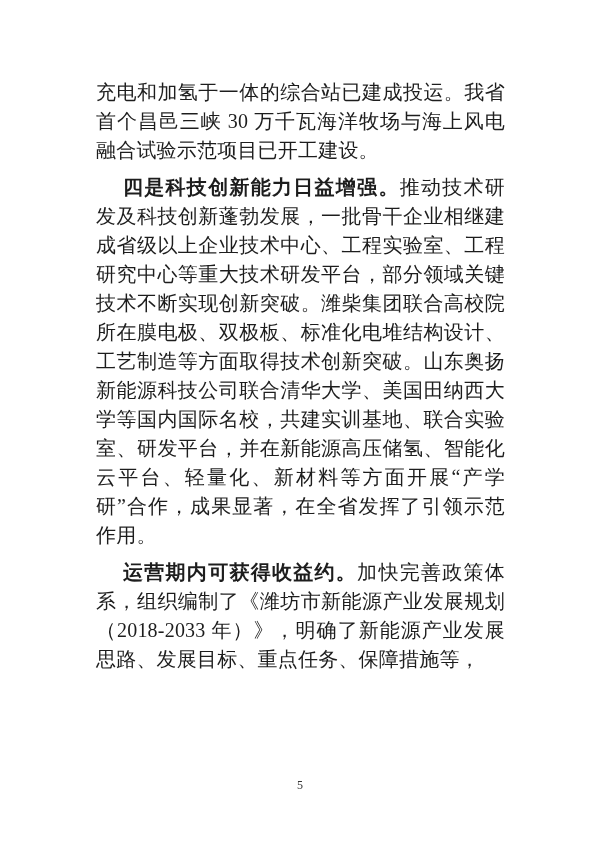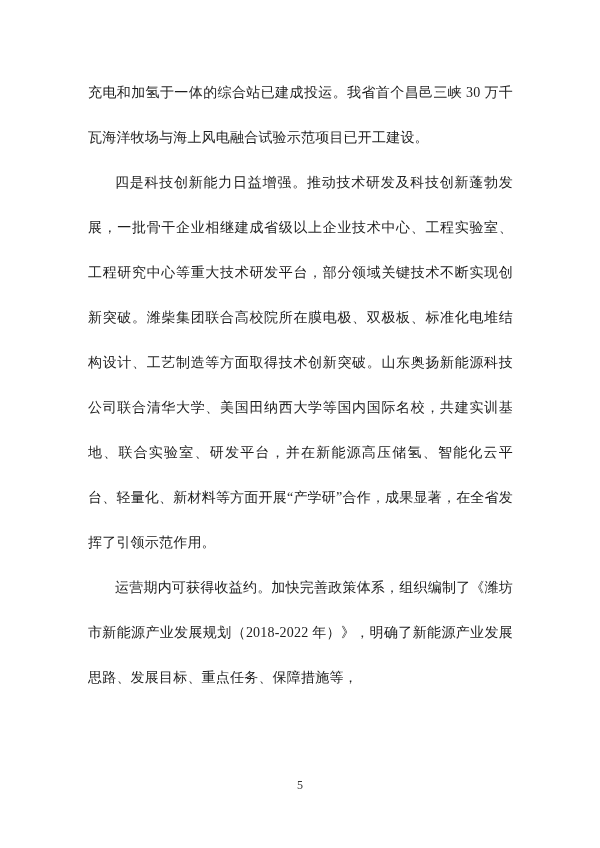--- a/index.html
+++ b/index.html
@@ -16,47 +16,47 @@
     font-family: "Liberation Serif", "DejaVu Serif", serif;
     color: #1d1d1d;
   }
   .text-block {
     position: absolute;
     left: 88px;
     top: 70px;
     width: 425px;
   }
   .para {
-    margin: 0;
-    font-size: 14px;
-    line-height: 45px;
+    margin: 8px;
+    font-size: 20px;
+    line-height: 29px;
     letter-spacing: 0.2px;
     text-align: justify;
     text-justify: inter-ideograph;
     word-break: break-all;
   }
   .para.indent {
     text-indent: 27px;
   }
   .para .lead {
-    font-weight: 400;
+    font-weight: 700;
   }
   .page-number {
     position: absolute;
     left: 0;
     width: 600px;
     top: 778px;
     text-align: center;
     font-size: 12px;
     color: #333333;
   }
 </style>
 </head>
 <body>
 
 <div class="page">
   <div class="text-block">
     <p class="para"><span class="lead"></span><span>充电和加氢于一体的综合站已建成投运。我省首个昌邑三峡 30 万千瓦海洋牧场与海上风电融合试验示范项目已开工建设。</span></p>
     <p class="para indent"><span class="lead">四是科技创新能力日益增强。</span><span>推动技术研发及科技创新蓬勃发展，一批骨干企业相继建成省级以上企业技术中心、工程实验室、工程研究中心等重大技术研发平台，部分领域关键技术不断实现创新突破。潍柴集团联合高校院所在膜电极、双极板、标准化电堆结构设计、工艺制造等方面取得技术创新突破。山东奥扬新能源科技公司联合清华大学、美国田纳西大学等国内国际名校，共建实训基地、联合实验室、研发平台，并在新能源高压储氢、智能化云平台、轻量化、新材料等方面开展“产学研”合作，成果显著，在全省发挥了引领示范作用。</span></p>
-    <p class="para indent"><span class="lead">运营期内可获得收益约。</span><span>加快完善政策体系，组织编制了《潍坊市新能源产业发展规划（2018-2022 年）》，明确了新能源产业发展思路、发展目标、重点任务、保障措施等，</span></p>
+    <p class="para indent"><span class="lead">运营期内可获得收益约。</span><span>加快完善政策体系，组织编制了《潍坊市新能源产业发展规划（2018-2033 年）》，明确了新能源产业发展思路、发展目标、重点任务、保障措施等，</span></p>
   </div>
   <div class="page-number">5</div>
 </div>
 
 </body></html>

